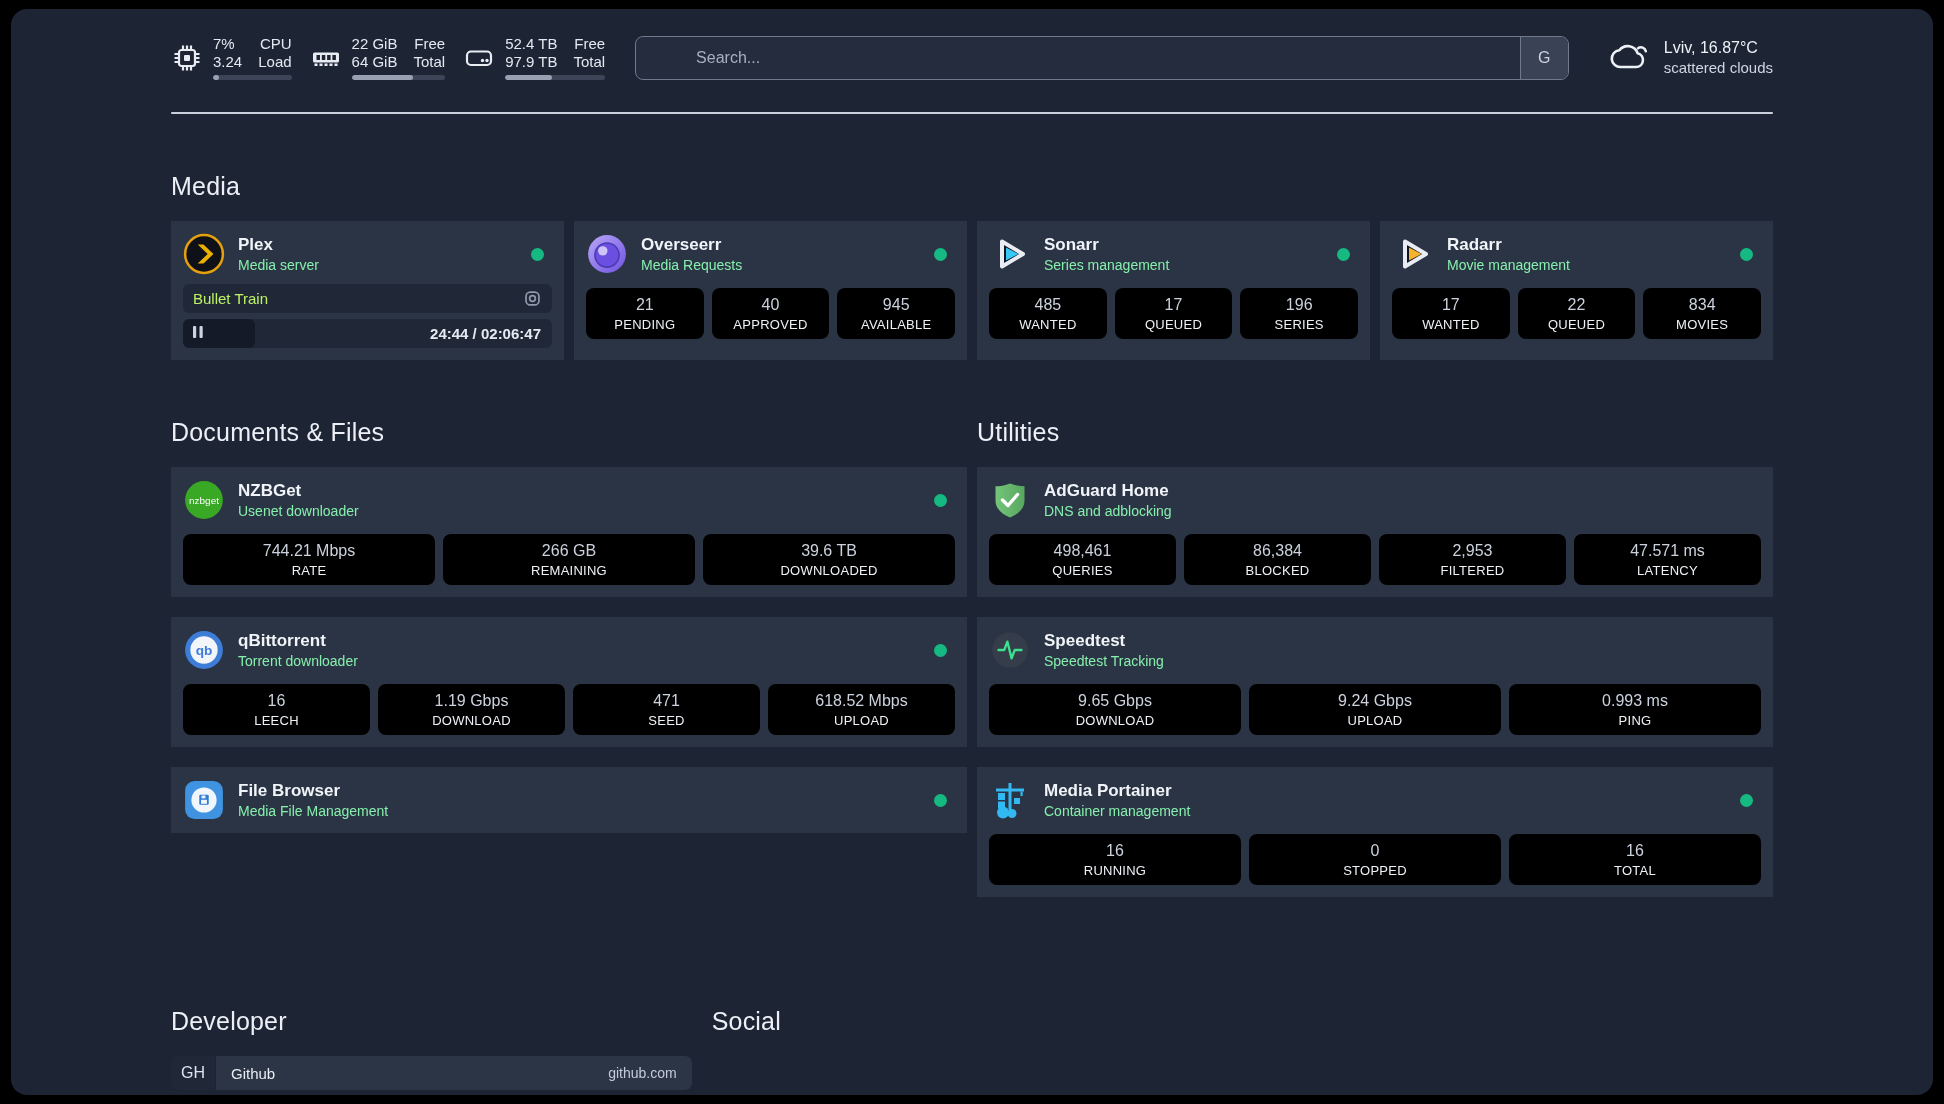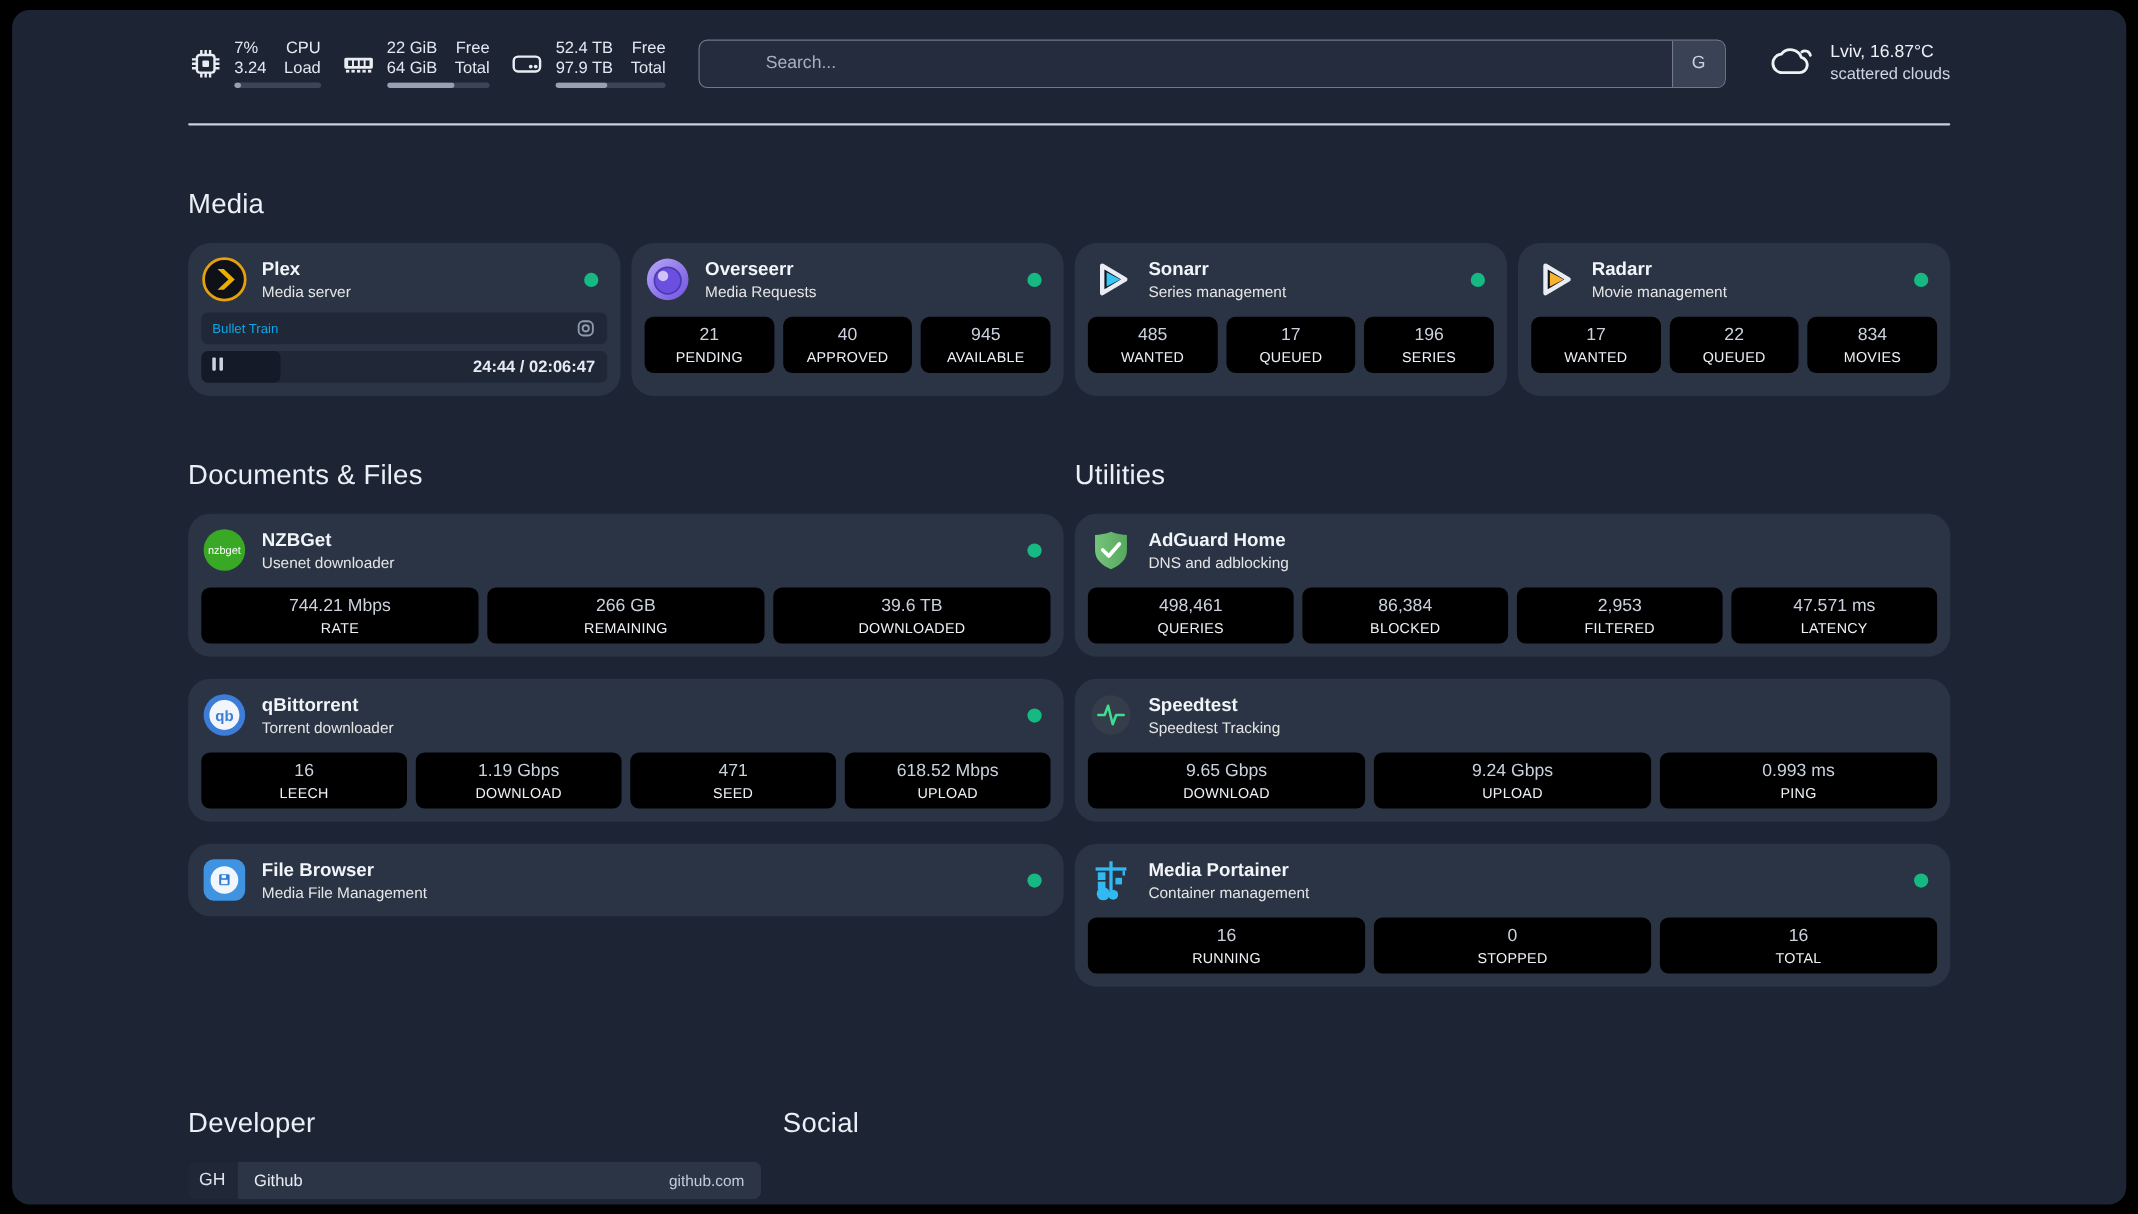--- a/index.html
+++ b/index.html
@@ -34,38 +34,38 @@
   .weather-sub { font-size:15px; color:#cfd6e1; }
 
   .divider { height:2px; background:#d9e0ea; opacity:.92; margin-top:32px; border-radius:1px; }
 
   
   h2.sec { font-size:25px; font-weight:500; color:#ecf0f6; margin-top:58px; margin-bottom:20px; letter-spacing:.2px; }
   .grid-4 { display:grid; grid-template-columns:repeat(4,1fr); gap:10px; }
   .grid-2 { display:grid; grid-template-columns:1fr 1fr; gap:10px; align-items:start; }
   .stack { display:flex; flex-direction:column; gap:20px; }
 
-  .card { background:#2a3444; border-radius:20px; padding:12px; cursor:pointer; }
+  .card { background:#2a3444; border-radius:0; padding:12px; cursor:pointer; }
   .app-header { display:flex; align-items:center; gap:13px; }
   .app-icon { width:42px; height:42px; display:flex; align-items:center; justify-content:center; }
   .app-text { display:flex; flex-direction:column; gap:2px; }
   .app-name { font-size:17px; font-weight:600; color:#f1f4f8; }
-  .app-sub { font-size:14px; color:#e5e5e5; }
+  .app-sub { font-size:14px; color:#86efac; }
   .status-dot { width:13px; height:13px; border-radius:50%; background:#15b981; margin-left:auto; margin-right:8px; }
 
   .stat-row { display:flex; gap:8px; margin-top:13px; }
   .stat-box { flex:1; background:#000000; border-radius:8px; height:51px; display:flex; flex-direction:column;
               align-items:center; justify-content:center; gap:3px; }
   .stat-value { font-size:16px; color:#ccd2dd; }
   .stat-label { font-size:13px; font-weight:400; color:#eef1f6; letter-spacing:.02em; }
 
   
   .media-row { margin-top:9px; background:#202838; border-radius:6px; height:29px; display:flex;
                align-items:center; padding:0 10px; }
-  .media-title { font-size:12px; color:#0ea5e9; }
+  .media-title { font-size:15px; color:#bef264; }
   .media-row .session { margin-left:auto; display:flex; }
   .media-progress { margin-top:6px; background:#202838; border-radius:6px; height:29px; position:relative;
                display:flex; align-items:center; overflow:hidden; }
   .progress-chip { position:absolute; left:0; top:0; bottom:0; background:#141a28; border-radius:6px;
                display:flex; align-items:center; padding-left:9px; }
   .media-time { margin-left:auto; font-size:15px; font-weight:600; color:#e6eaf1; padding-right:11px; z-index:1; }
 
   
   .bm-grid { display:grid; grid-template-columns:repeat(3,1fr); gap:20px; margin-top:110px; align-items:start; }
   .bm-list { display:flex; flex-direction:column; gap:18px; }

